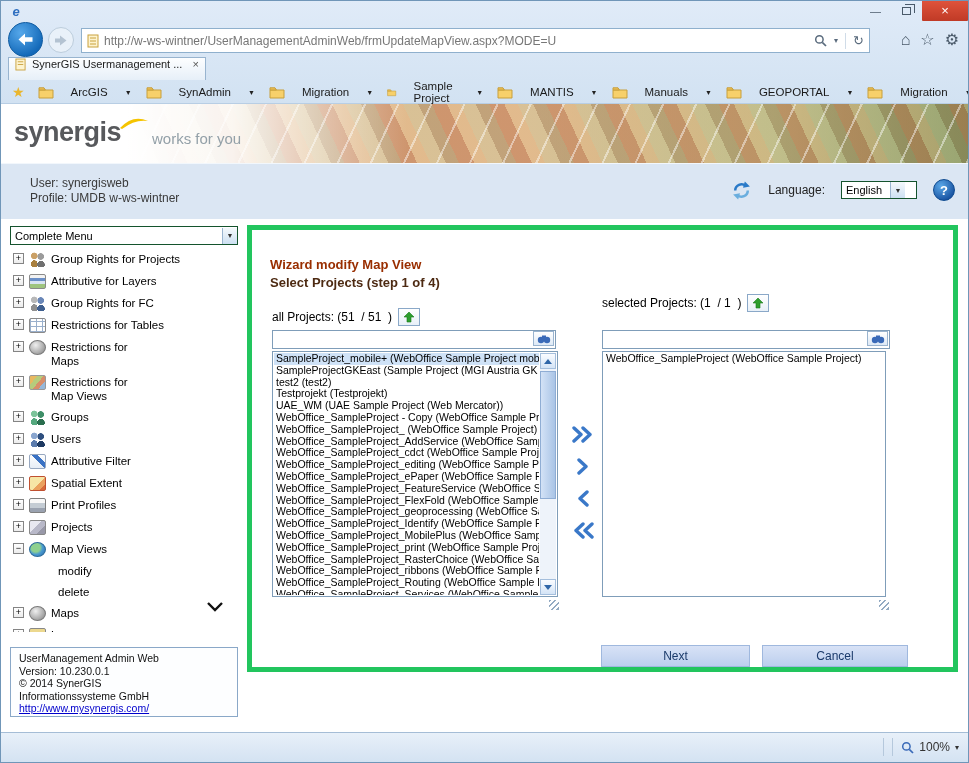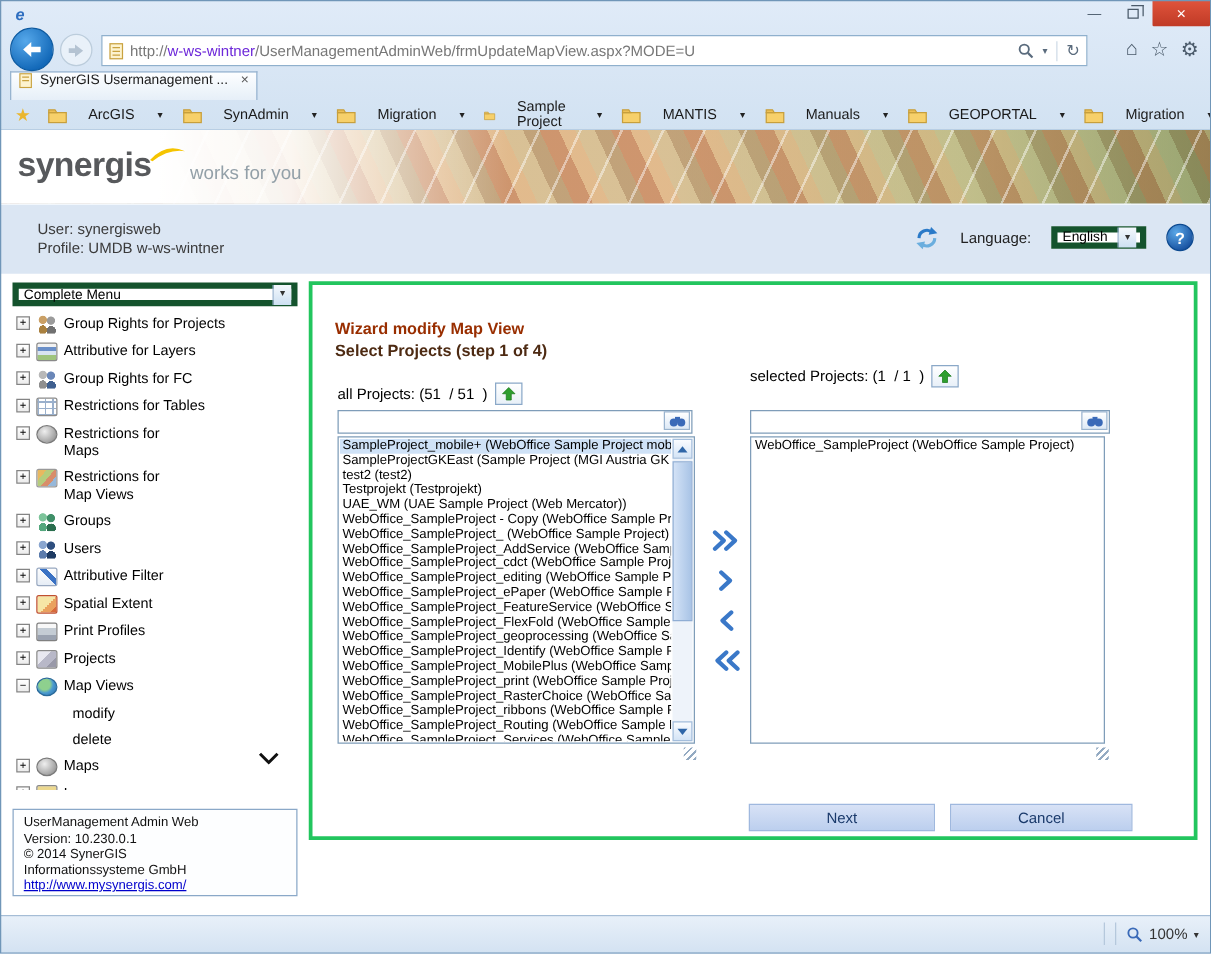--- a/index.html
+++ b/index.html
@@ -15,21 +15,21 @@
   .wc{width:31px;height:21px;display:flex;align-items:center;justify-content:center;font-size:11px;color:#4a5a6a;cursor:pointer}
   .wc.max .restore{width:9px;height:8px;border:1px solid #4a5a6a;background:transparent;position:relative}
   .wc.max .restore:before{content:"";position:absolute;left:2px;top:-4px;width:9px;height:8px;border:1px solid #4a5a6a;border-bottom:none;border-left:none}
   .wc.close{width:46px;background:linear-gradient(#e0543c,#c03a26);color:#fff;font-size:13px;border-radius:0 0 1px 1px}
 
   .navbar{position:absolute;top:24px;left:0;right:0;height:32px}
   .btn-back{position:absolute;left:8px;top:-2px;width:35px;height:35px;border-radius:50%;background:radial-gradient(circle at 35% 30%,#56a8ea,#1268b8 75%);border:1px solid #0d5aa0;display:flex;align-items:center;justify-content:center;z-index:5;cursor:pointer}
   .btn-fwd{position:absolute;left:48px;top:3px;width:26px;height:26px;border-radius:50%;background:#e9f1f9;border:1px solid #bccddc;display:flex;align-items:center;justify-content:center;cursor:pointer}
   .addressbar{position:absolute;left:81px;top:4px;width:789px;height:25px;background:#fff;border:1px solid #8fb0cd;display:flex;align-items:center;padding:0 5px;font-size:12px}
   .addr-url{flex:1;white-space:nowrap;overflow:hidden;margin-left:5px}
-  .u-scheme,.u-path{color:#777}.u-host{color:#6d28d9}
+  .u-scheme,.u-path{color:#777}.u-host{color:#737373}
   .addr-tools{display:flex;align-items:center;gap:7px;color:#5a6b7d;font-size:13px}
   .addr-div{width:1px;height:16px;background:#d0dce8}
   .nav-right{position:absolute;right:10px;top:6px;display:flex;gap:10px;font-size:16px;color:#4a5a6a;align-items:center}
   .nav-right span{cursor:pointer}
 
   .tabbar{position:absolute;top:56px;left:0;right:0;height:24px}
   .tab{position:absolute;left:8px;top:1px;width:198px;height:23px;background:linear-gradient(#fdfeff,#e6eff8);border:1px solid #98b4cf;border-bottom:none;display:flex;align-items:flex-start;padding:0 6px;font-size:11px;gap:6px;cursor:pointer}
   .tab-title{flex:1;white-space:nowrap;overflow:hidden;color:#1a1a1a}
   .tab-close{font-size:11px;color:#555;cursor:pointer}
 
@@ -48,21 +48,21 @@
       linear-gradient(90deg,#e3cda4 55%,#b8c890 80%,#6f9a62 100%)}
   .logo{position:absolute;left:14px;top:13px;font-size:27px;font-weight:bold;color:#57595c;letter-spacing:-.5px}
   .logo-swoosh{position:absolute;left:119px;top:12px}
   .tagline{position:absolute;left:152px;top:26px;font-size:15px;color:#93a0a8}
 
   
   .userbar{position:absolute;top:163px;left:0;right:0;height:56px;background:#dbe6f3;border-top:1px solid #f2f7fc}
   .user-lines{position:absolute;left:30px;top:12px;font-size:12px;color:#3a3a3a;line-height:15px}
   .lang-group{position:absolute;right:14px;top:15px;display:flex;align-items:center;gap:16px}
   .lang-label{font-size:12px;color:#222}
-  .selectbox{border:5px solid #14532d;background:#fff;height:18px;display:flex;align-items:center;font-size:11px;padding-left:4px;cursor:pointer}
+  .selectbox{border:1px solid #14532d;background:#fff;height:18px;display:flex;align-items:center;font-size:11px;padding-left:4px;cursor:pointer}
   .sel-arrow{width:15px;height:16px;background:linear-gradient(#f4f8fc,#cde0f2);border-left:1px solid #9ab4cf;margin-left:8px;display:flex;align-items:center;justify-content:center;font-size:7px;color:#333}
   .help-btn{width:22px;height:22px;border-radius:50%;background:radial-gradient(circle at 35% 30%,#5aa8e8,#164f9e 80%);color:#fff;font-weight:bold;font-size:13px;display:flex;align-items:center;justify-content:center;border:1px solid #0d4a90;cursor:pointer}
 
   
   .sb-select{position:absolute;left:10px;top:226px;width:228px;height:19px}
   .sb-select .selectbox{width:100%;height:100%;justify-content:space-between}
   .tree{position:absolute;left:10px;top:248px;width:228px;height:384px;overflow:hidden;font-size:11.5px;color:#000}
   .tree-item{display:flex;align-items:flex-start;padding:3px 0 3px 3px;gap:5px;cursor:pointer}
   .expand-box{flex:0 0 11px;height:11px;border:1px solid #848484;background:linear-gradient(#fff,#ececec);font-size:9px;line-height:9px;text-align:center;margin-top:2px;color:#000}
   .tree-label{white-space:pre-line;line-height:14px;padding-top:1px}
@@ -81,21 +81,21 @@
   .i-spatial{border:1px solid #c05030;background:linear-gradient(135deg,#f6e6a6 0 55%,#eaa15e 55% 82%,#d86a3a 82%)}
   .i-print{border:1px solid #808080;background:linear-gradient(180deg,#f8f8f8 0 28%,#c4ccd4 28% 72%,#9aa2b0 72%)}
   .i-projects{border:1px solid #888;background:linear-gradient(135deg,#e8e8f0 0 40%,#b8b8c8 40% 70%,#9898a8 70%)}
   .i-mapviews{border-radius:50%;border:1px solid #2a6a9a;background:radial-gradient(circle at 38% 35%,#8ed08e 0 35%,#4a9ad0 55%,#2a6aa8)}
   .i-layers{border:1px solid #888;background:linear-gradient(180deg,#ecd88e 0 34%,#92bcdc 34% 67%,#8cc88c 67%)}
 
   .infobox{position:absolute;left:10px;top:647px;width:228px;height:70px;border:1px solid #8aa8c8;background:#fdfeff;padding:4px 8px;font-size:10.5px;line-height:12.5px;color:#111}
   .info-link{color:#0000cc;text-decoration:underline;cursor:pointer;display:block}
 
   
-  .panel{position:absolute;left:247px;top:225px;width:711px;height:447px;border:3px solid #22c55e;background:#fff}
+  .panel{position:absolute;left:247px;top:225px;width:711px;height:447px;border:5px solid #22c55e;background:#fff}
   .wiz-title{position:absolute;left:18px;top:27px;font-size:13px;font-weight:bold;color:#992e00}
   .wiz-sub{position:absolute;left:18px;top:45px;font-size:13px;font-weight:bold;color:#4d2a12}
   .lbl-row{position:absolute;display:flex;align-items:center;gap:6px;font-size:12px;color:#000;white-space:pre}
   .lbl-left{left:20px;top:78px}
   .lbl-right{left:350px;top:64px}
   .cnt-btn{width:22px;height:18px;border:1px solid #8aa8c8;background:linear-gradient(#ffffff,#e8f0f8);display:inline-flex;align-items:center;justify-content:center;cursor:pointer}
   .flt-wrap{position:absolute;height:19px}
   .flt-left{left:20px;top:99px;width:284px}
   .flt-right{left:350px;top:99px;width:288px}
   .flt-input{width:100%;height:100%;border:1px solid #7f9db9;font-family:"Liberation Sans",sans-serif;font-size:11px;padding:1px 26px 1px 3px}

